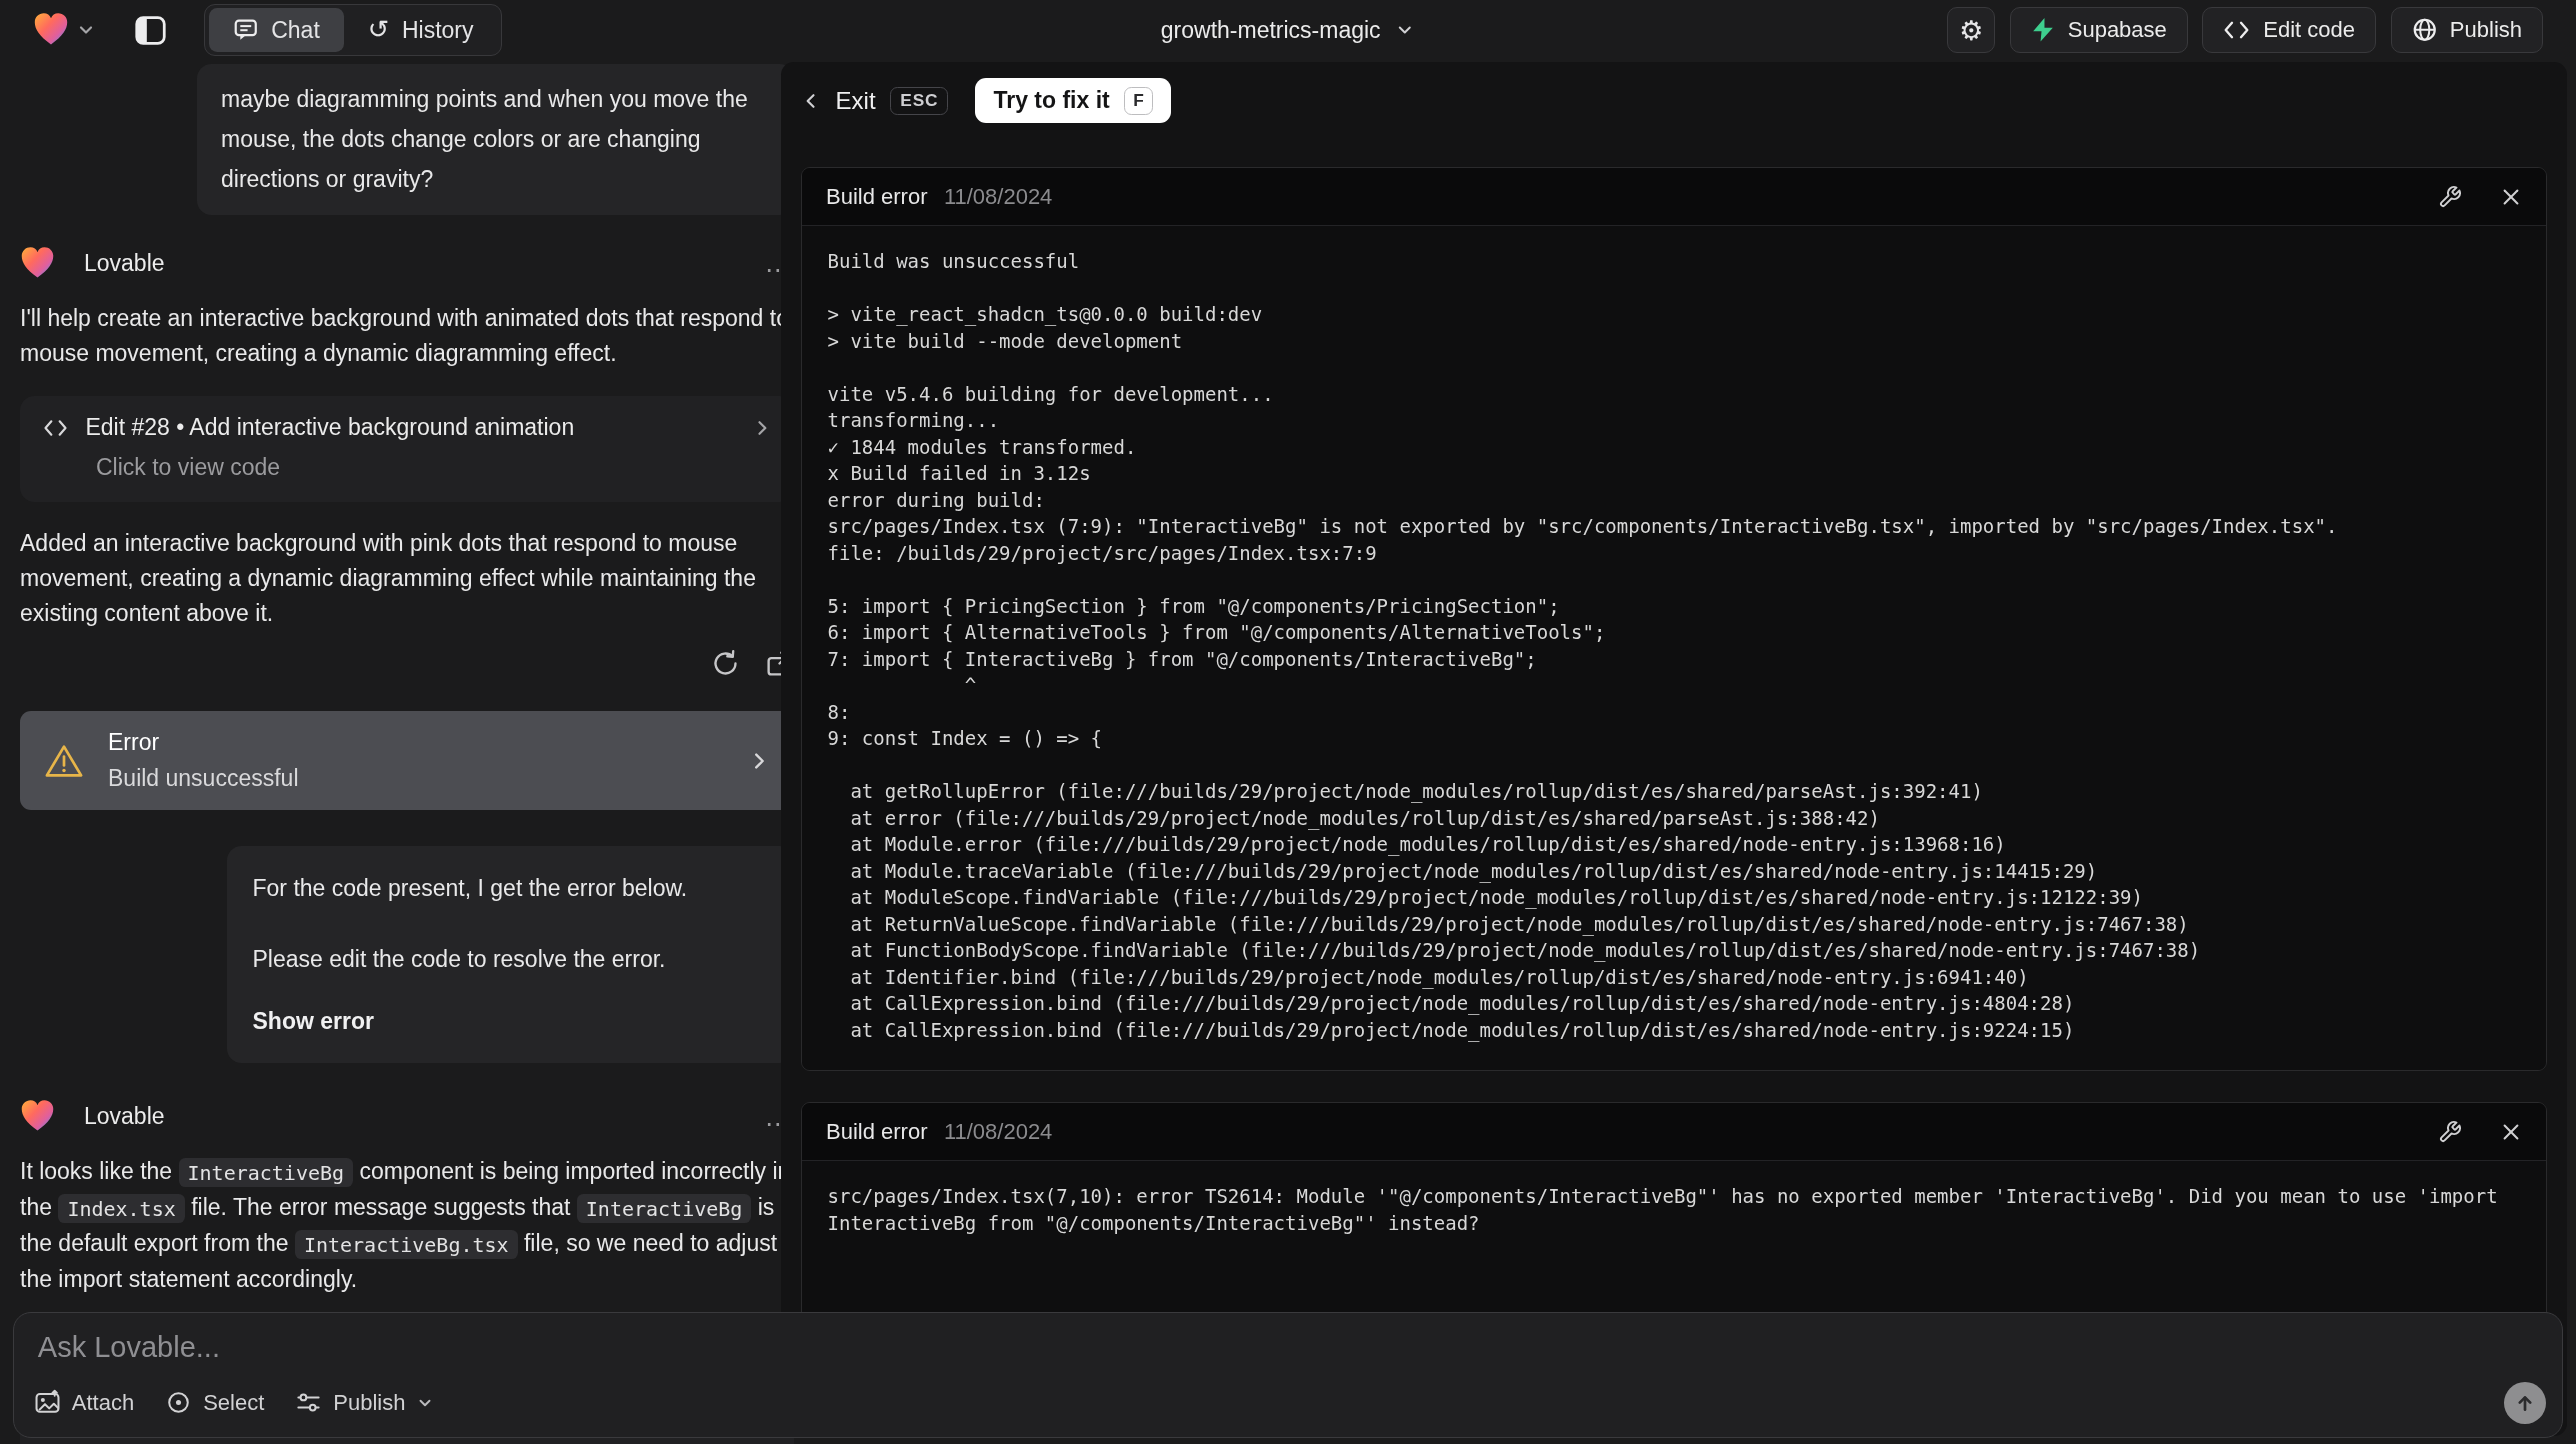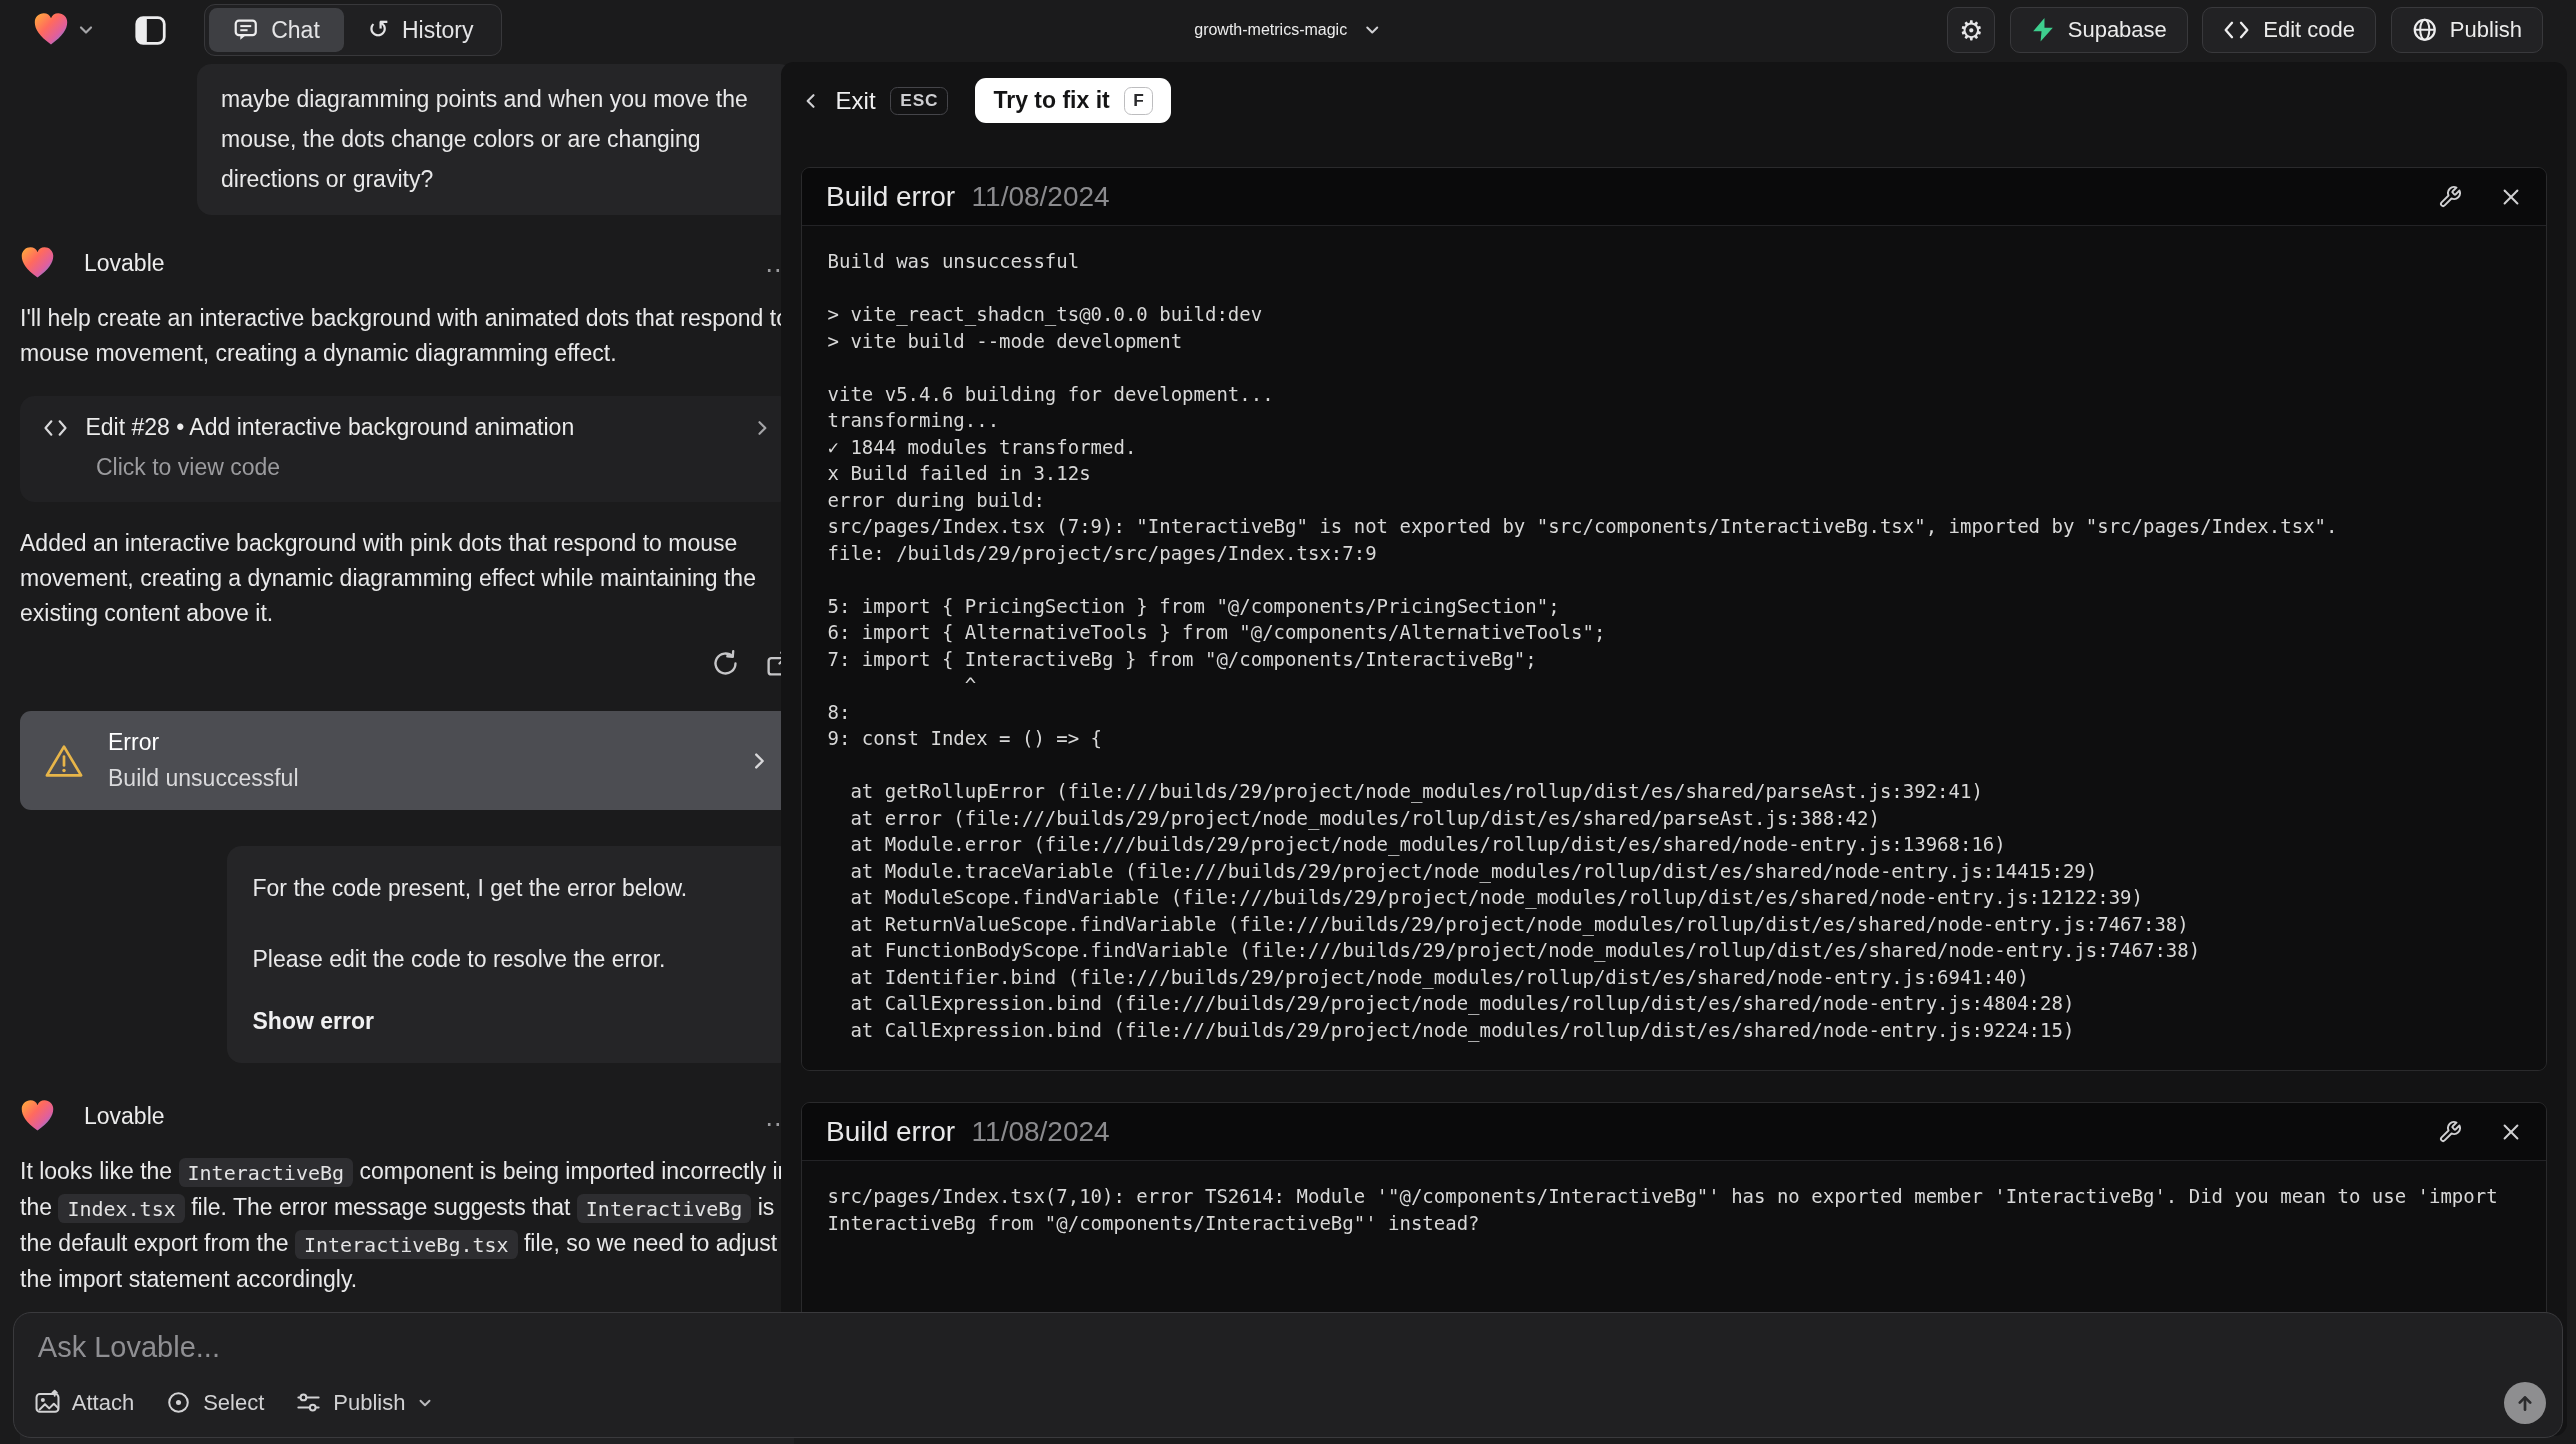--- a/index.html
+++ b/index.html
@@ -11,21 +11,21 @@
   }
   svg{display:block;}
   
   .topbar{position:absolute;top:0;left:0;right:0;height:60px;display:flex;align-items:center;padding:0 33px;z-index:10;}
   .tb-left{display:flex;align-items:center;gap:9px;}
   .logo-wrap{display:flex;align-items:center;gap:7.3px;cursor:pointer;}
   .panel-toggle{margin-left:24px;width:42px;height:42px;display:flex;align-items:center;justify-content:center;border-radius:9px;}
   .seg{display:flex;align-items:center;margin-left:24px;background:#202022;border:0.9px solid #38383b;border-radius:11px;padding:3.6px;}
   .seg-item{display:flex;align-items:center;gap:12.8px;padding:8.2px 24px;border-radius:8.2px;font-size:23px;color:#e4e4e6;}
   .seg-item.active{background:#3e3f43;}
-  .tb-center{position:absolute;left:50%;transform:translateX(-50%);display:flex;align-items:center;gap:14.6px;font-size:16px;color:#ececec;}
+  .tb-center{position:absolute;left:50%;transform:translateX(-50%);display:flex;align-items:center;gap:14.6px;font-size:23px;color:#ececec;}
   .tb-right{margin-left:auto;display:flex;align-items:center;gap:14.6px;}
   .btn{display:flex;align-items:center;gap:12.8px;height:44px;padding:0 20px;background:#222224;border:0.9px solid #39393c;border-radius:10px;font-size:22px;color:#ececec;}
   .btn.icon-only{padding:0 11px;}
   .glyph{font-family:"DejaVu Sans",sans-serif;line-height:1;}
   
   .chat{position:absolute;top:60px;left:0;width:774px;bottom:0;padding:0 14.6px 0 20px;overflow:hidden;}
   .bubble{background:#252527;border-radius:14.6px;padding:15.5px 24px;font-size:23px;line-height:40px;color:#e9e9ea;}
   .bubble.u1{width:549px;margin:3.6px 0 0 auto;}
   .assistant-head{display:flex;align-items:center;gap:29px;margin-top:31px;font-size:23px;color:#ececec;}
   .menu-dots{margin-left:auto;color:#9b9b9e;font-size:27px;letter-spacing:2.7px;line-height:18px;}
@@ -51,21 +51,21 @@
   .send-btn{margin-left:auto;width:42px;height:42px;border-radius:50%;background:#8e8e90;display:flex;align-items:center;justify-content:center;cursor:pointer;}
   
   .preview{position:absolute;left:781px;top:62px;right:9px;bottom:9px;background:#131314;border-radius:12.8px;padding:16.4px 20px;box-sizing:border-box;overflow:hidden;}
   .preview-top{display:flex;align-items:center;gap:27px;}
   .exit-group{display:flex;align-items:center;gap:14.6px;font-size:24px;color:#f0f0f1;cursor:pointer;}
   .kbd{border:1.8px solid #45454a;border-radius:7.3px;padding:2.7px 9px;font-size:17.3px;font-weight:700;color:#cfcfd2;letter-spacing:0.9px;}
   .fix-btn{display:flex;align-items:center;gap:14.6px;background:#ffffff;color:#141415;border-radius:11px;padding:8.2px 18px;font-size:23px;font-weight:600;cursor:pointer;}
   .fix-kbd{border:1.8px solid #bdbdbf;border-radius:7.3px;width:26.5px;height:26.5px;display:flex;align-items:center;justify-content:center;font-size:17.3px;font-weight:700;color:#2a2a2c;}
   .err-card{margin-top:44px;border:0.9px solid #2a2a2c;border-radius:9px;overflow:hidden;}
   .err-card + .err-card{margin-top:31px;}
-  .err-card .head{height:57px;display:flex;align-items:center;background:#0a0a0b;border-bottom:0.9px solid #232326;padding:0 24px;font-size:28px;}
+  .err-card .head{height:57px;display:flex;align-items:center;background:#0a0a0b;border-bottom:0.9px solid #232326;padding:0 24px;font-size:22px;}
   .err-card .head .title{color:#e8e8e9;}
   .err-card .head .date{color:#8b8b8e;margin-left:16.4px;}
   .head-icons{margin-left:auto;display:flex;align-items:center;gap:38px;color:#d0d0d2;}
   .head-icons .hi{cursor:pointer;}
   .err-card .body{background:#0e0e0f;padding:22px 25.5px 27px;}
   .err-card .body.short{padding-bottom:88px;}
   pre.log{margin:0;font-family:"DejaVu Sans Mono",monospace;font-size:19px;line-height:26.5px;color:#d8d8d8;white-space:pre;}
 </style>
 </head>
 <body>

